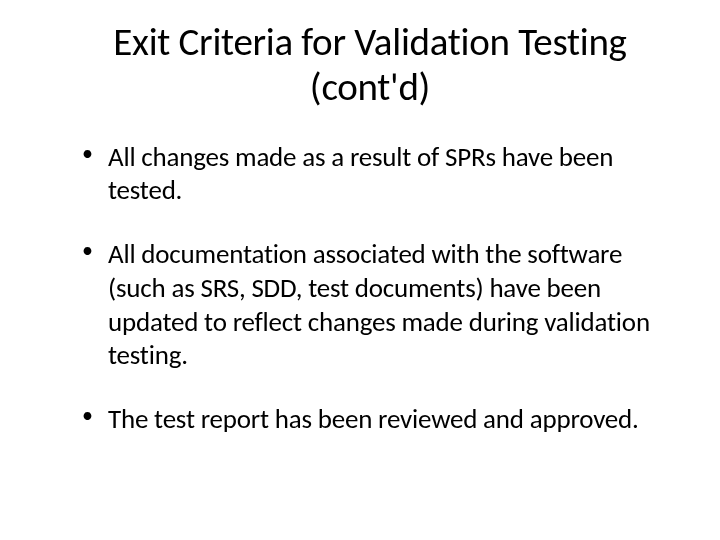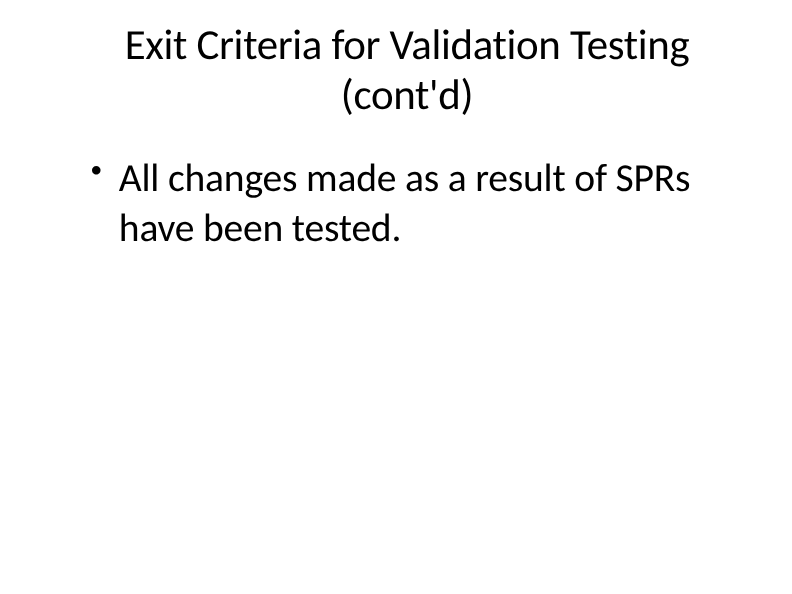--- a/index.html
+++ b/index.html
@@ -22,21 +22,21 @@
       line-height: 1.15;
       margin-bottom: 23px;
       letter-spacing: -0.3px;
       padding: 0 5px;
     }
     .bullet-list {
       list-style: none;
       padding-left: 10px;
     }
     .bullet-item {
-      font-size: 36px;
+      font-size: 27px;
       line-height: 1.25;
       margin-bottom: 3px;
       position: relative;
       padding-left: 28px;
       letter-spacing: -0.2px;
       margin-top: 30px;
     }
     .bullet-item::before {
       content: "•";
       position: absolute;
@@ -45,13 +45,15 @@
       font-size: 22px;
     }
   </style>
 </head>
 <body>
 
 <h1 class="title">Exit Criteria for Validation Testing (cont'd)</h1>
 
 <ul class="bullet-list">
   <li class="bullet-item">All changes made as a result of SPRs have been tested.</li>
+  <li class="bullet-item">All documentation associated with the software (such as SRS, SDD, test documents) have been updated to reflect changes made during validation testing.</li>
+  <li class="bullet-item">The test report has been reviewed and approved.</li>
 </ul>
 
 </body></html>

